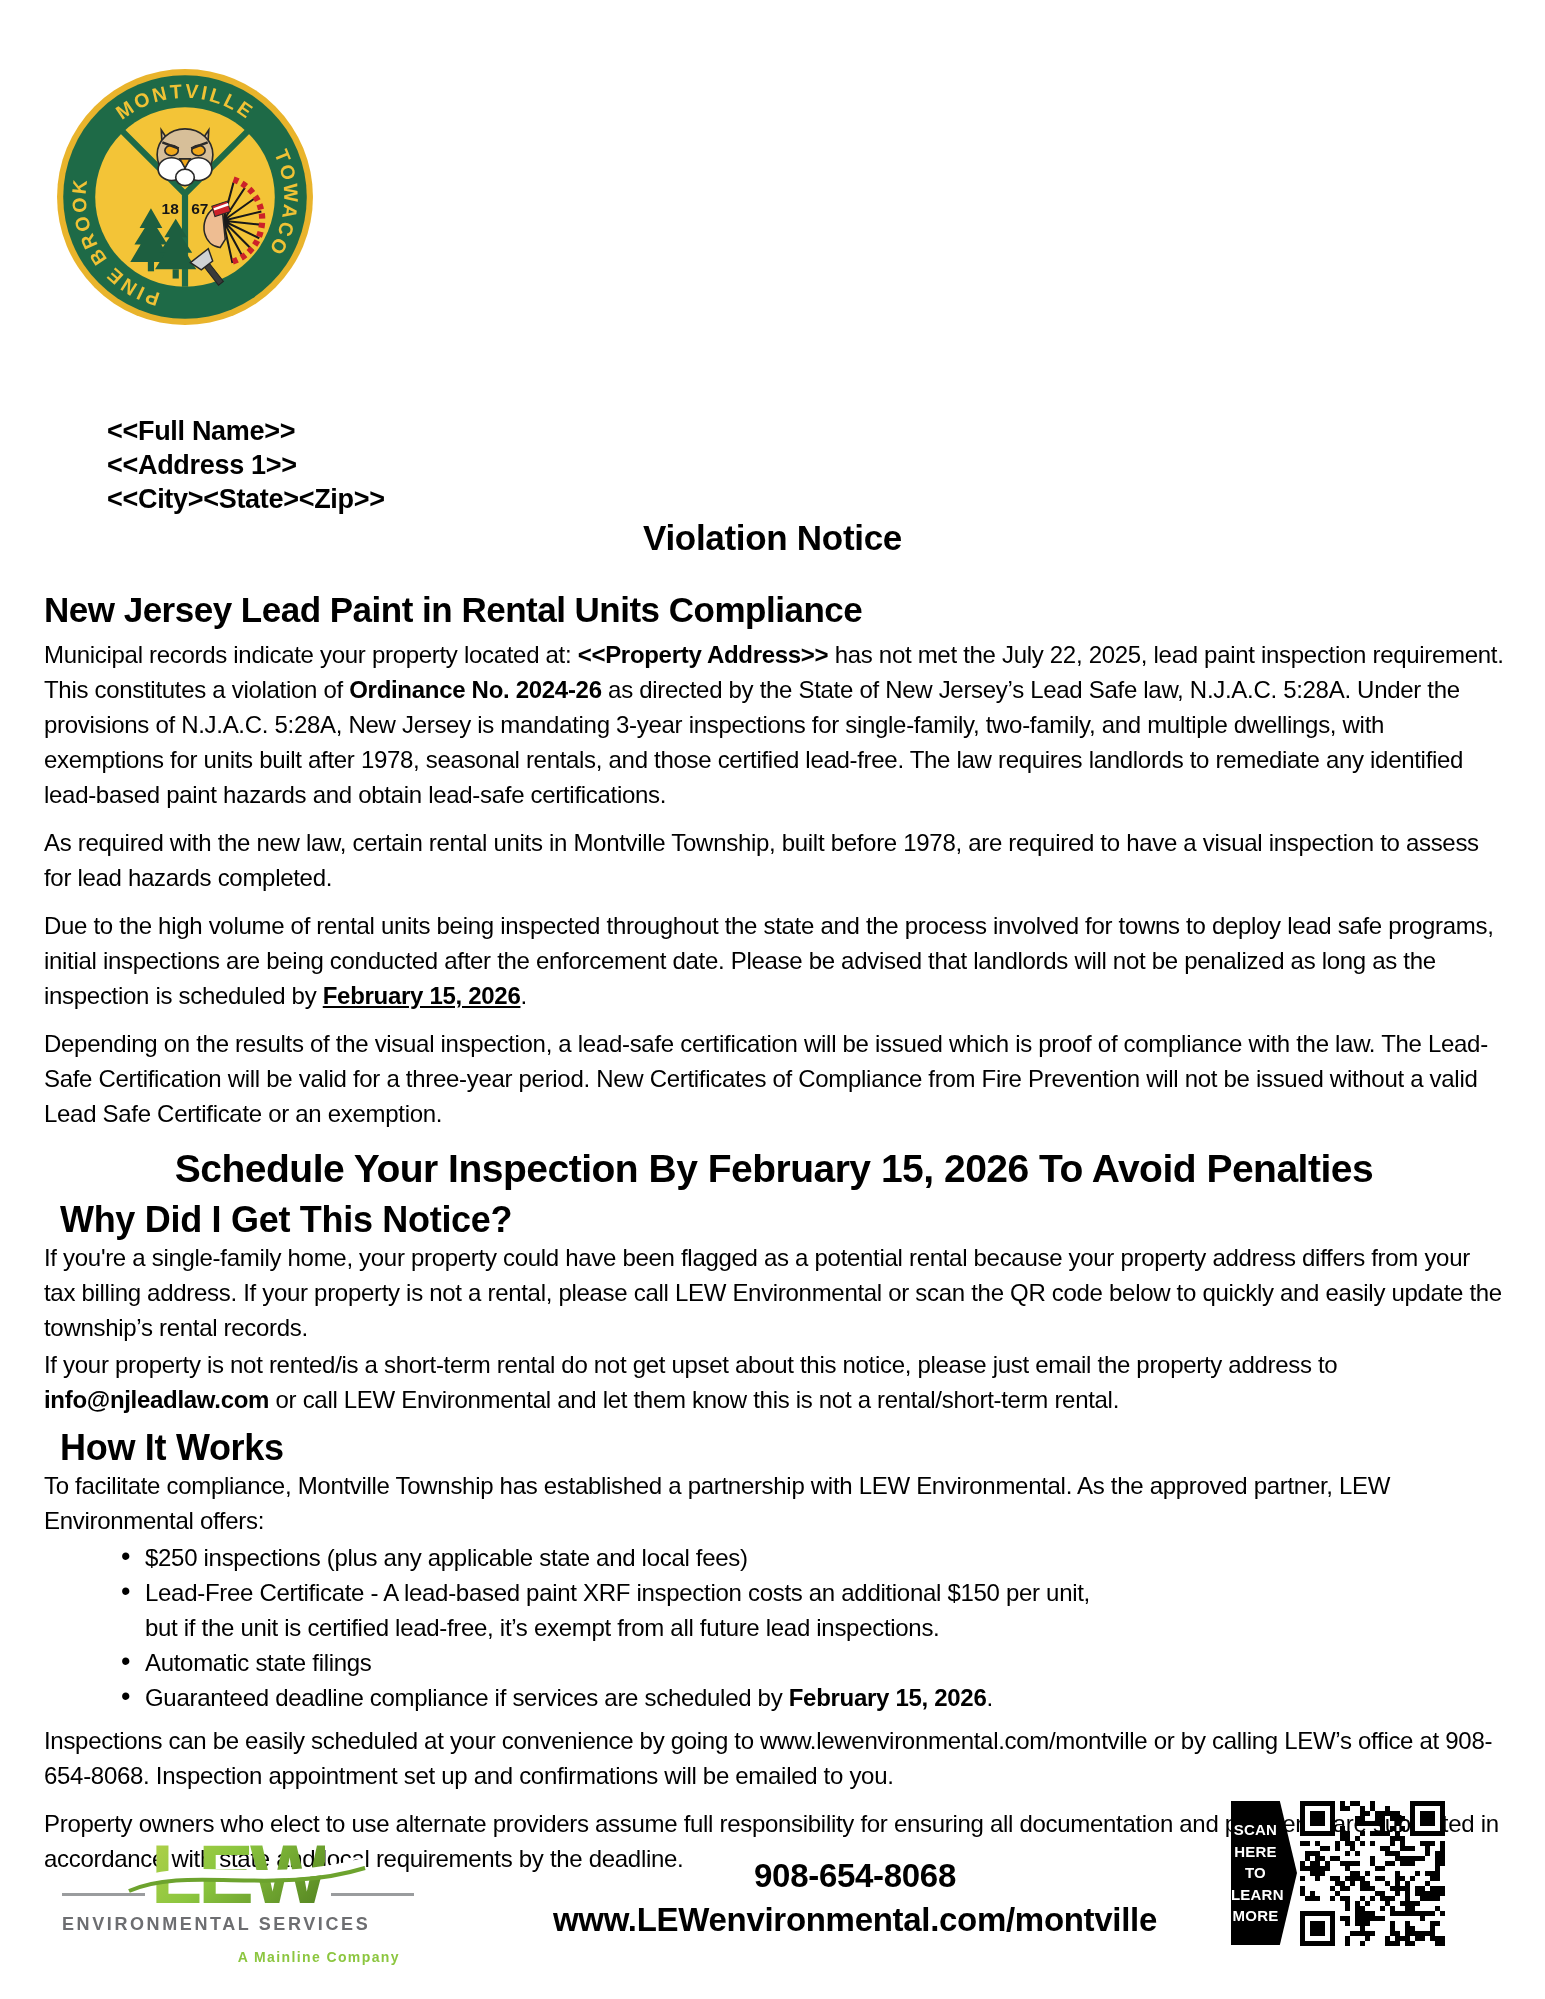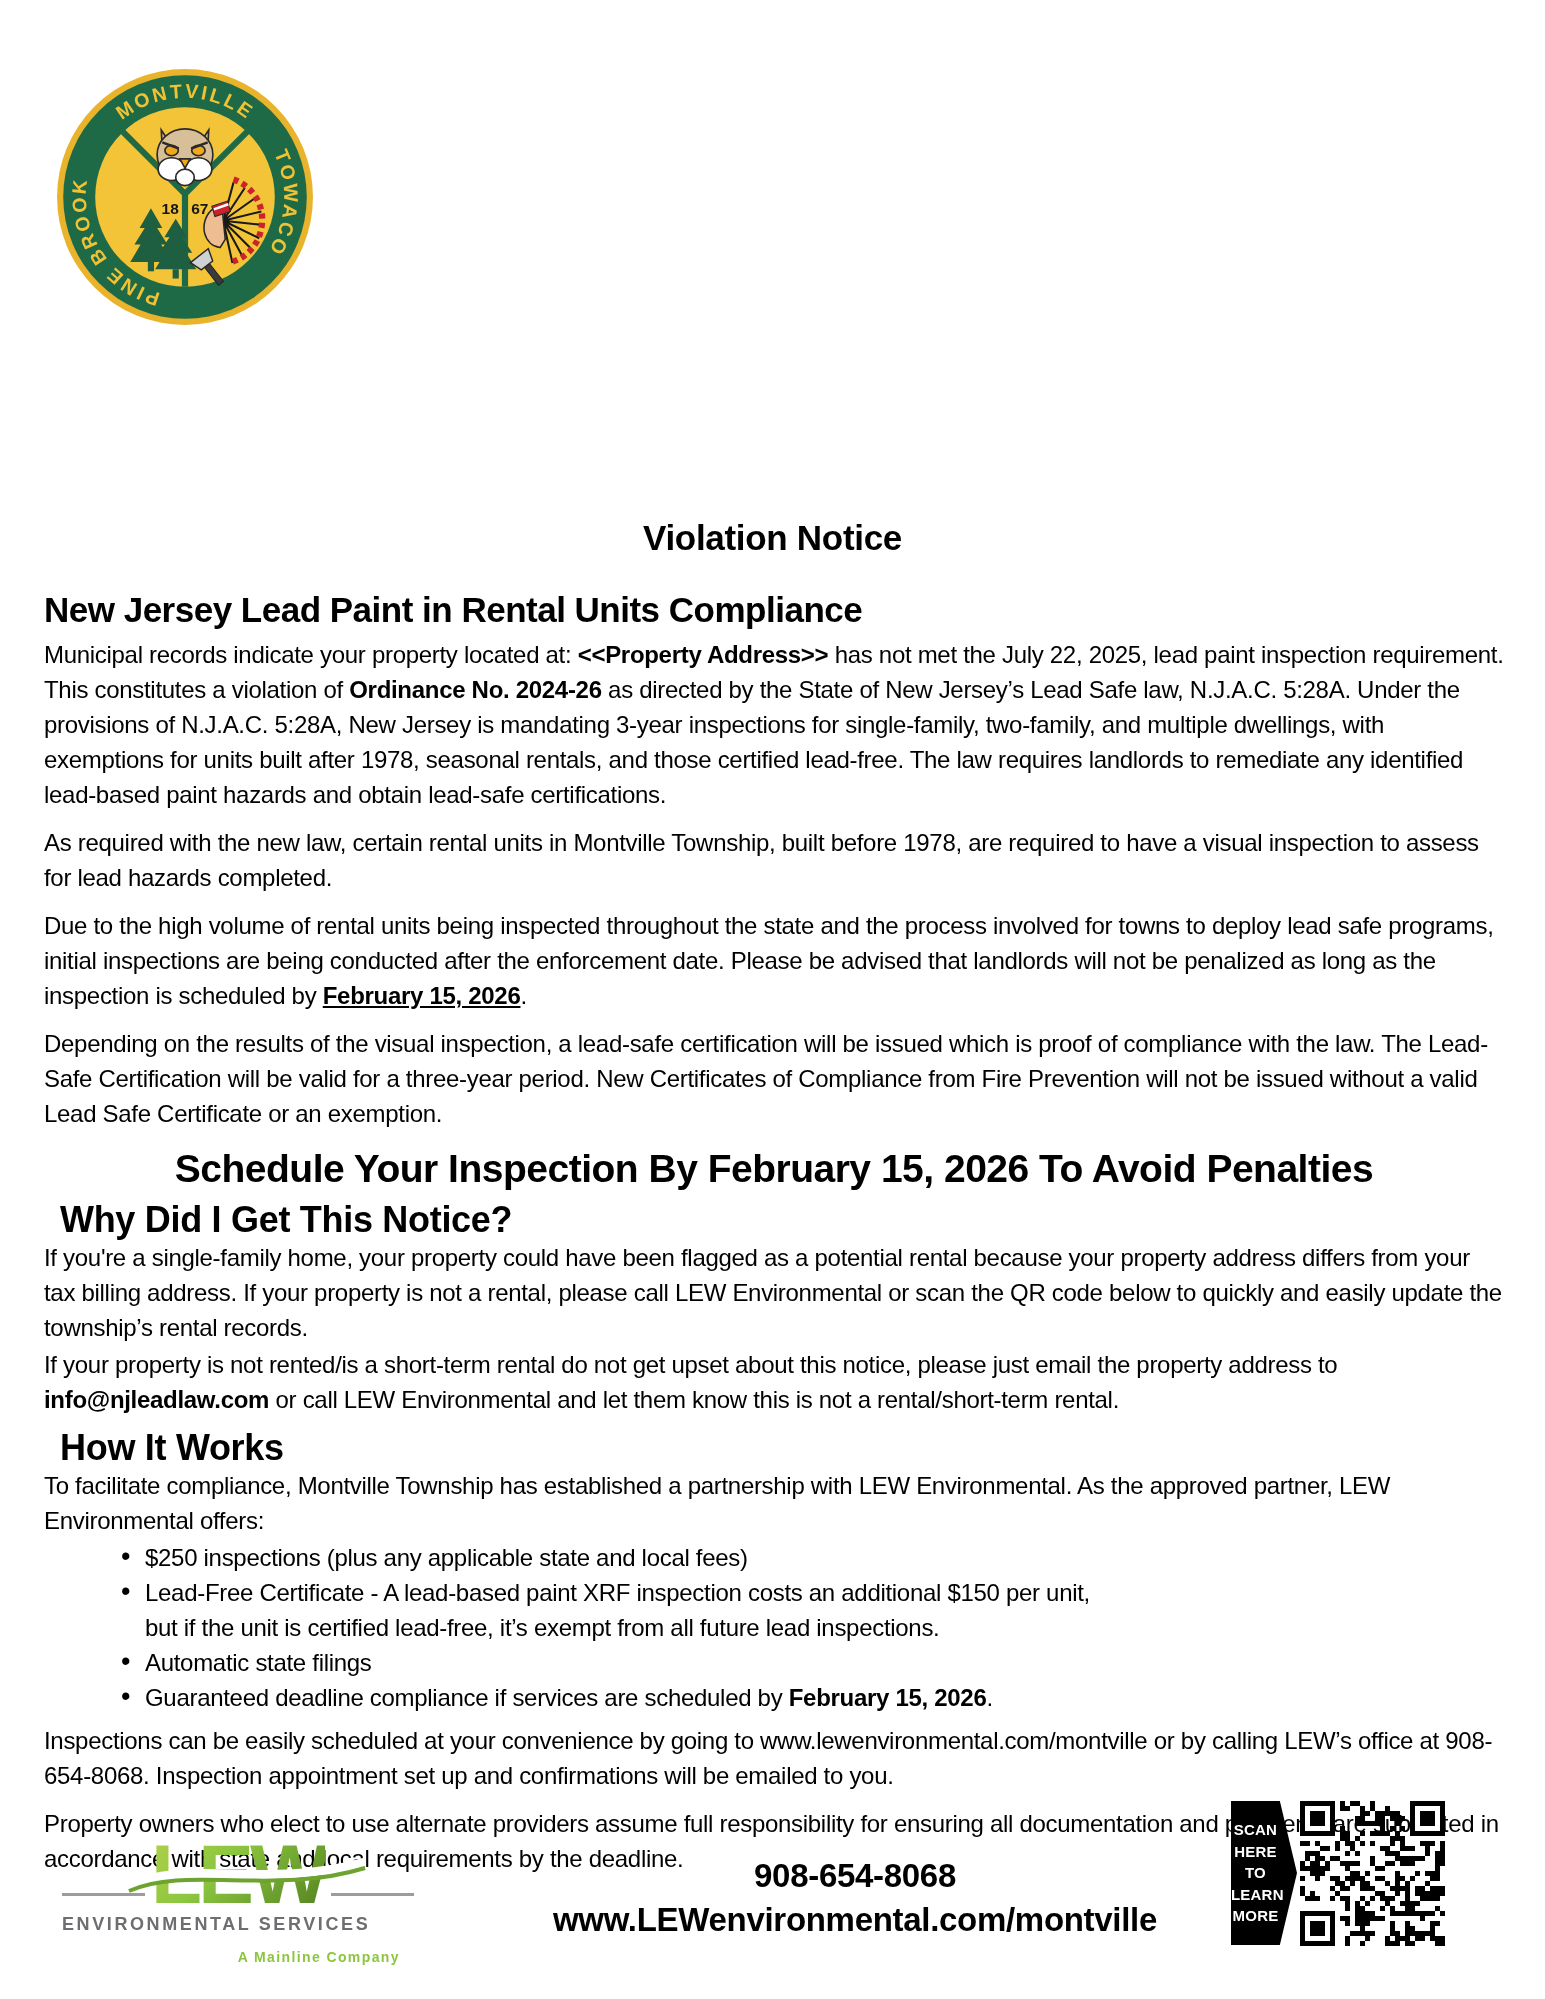--- a/index.html
+++ b/index.html
@@ -100,20 +100,25 @@
       <path d="M153,136 C145,141 142,152 144,160 C146,168 152,173 159,174 L164,166 L161,136 Z" fill="#eebd92" stroke="#272727" stroke-width="1.5"></path>
       <path d="M151,134 L166,129 L169,139 L154,144 Z" fill="#cc2229" stroke="#272727" stroke-width="1"></path>
       <path d="M153,137 L167,132" stroke="#ffffff" stroke-width="2.5"></path>
       <g transform="rotate(-38 150 196)">
         <rect x="147" y="180" width="6" height="32" fill="#3a3a3a" stroke="#222" stroke-width="1"></rect>
         <path d="M139,178 L161,178 L157,190 L143,190 Z" fill="#cfd2d4" stroke="#272727" stroke-width="1.4"></path>
       </g>
     </g>
   </svg>
 
+  <div class="recipient">
+    <div>&lt;&lt;Full Name&gt;&gt;</div>
+    <div>&lt;&lt;Address 1&gt;&gt;</div>
+    <div>&lt;&lt;City&gt;&lt;State&gt;&lt;Zip&gt;&gt;</div>
+  </div>
 
   <div class="vn-title">Violation Notice</div>
 
   <div class="content">
     <h1>New Jersey Lead Paint in Rental Units Compliance</h1>
 
     <p><span>Municipal records indicate your property located at: </span><span class="b">&lt;&lt;Property Address&gt;&gt;</span><span> has not met the July 22, 2025, lead paint inspection requirement. This constitutes a violation of </span><span class="b">Ordinance No. 2024-26</span><span> as directed by the State of New Jersey’s Lead Safe law, N.J.A.C. 5:28A. Under the provisions of N.J.A.C. 5:28A, New Jersey is mandating 3-year inspections for single-family, two-family, and multiple dwellings, with exemptions for units built after 1978, seasonal rentals, and those certified lead-free. The law requires landlords to remediate any identified lead-based paint hazards and obtain lead-safe certifications.</span></p>
 
     <p>As required with the new law, certain rental units in Montville Township, built before 1978, are required to have a visual inspection to assess for lead hazards completed.</p>
 

